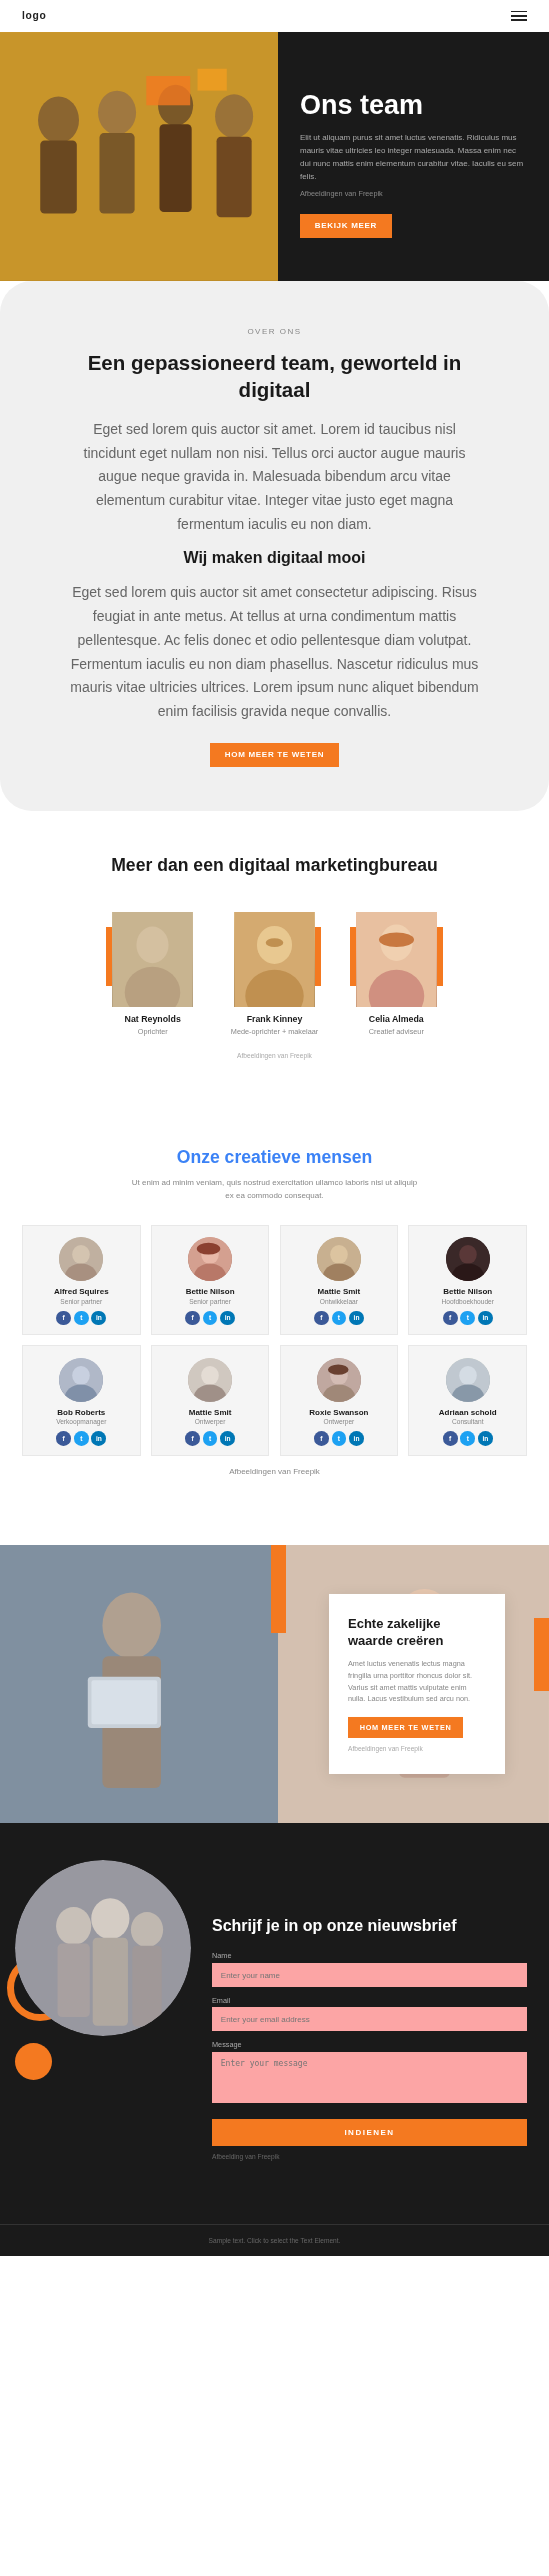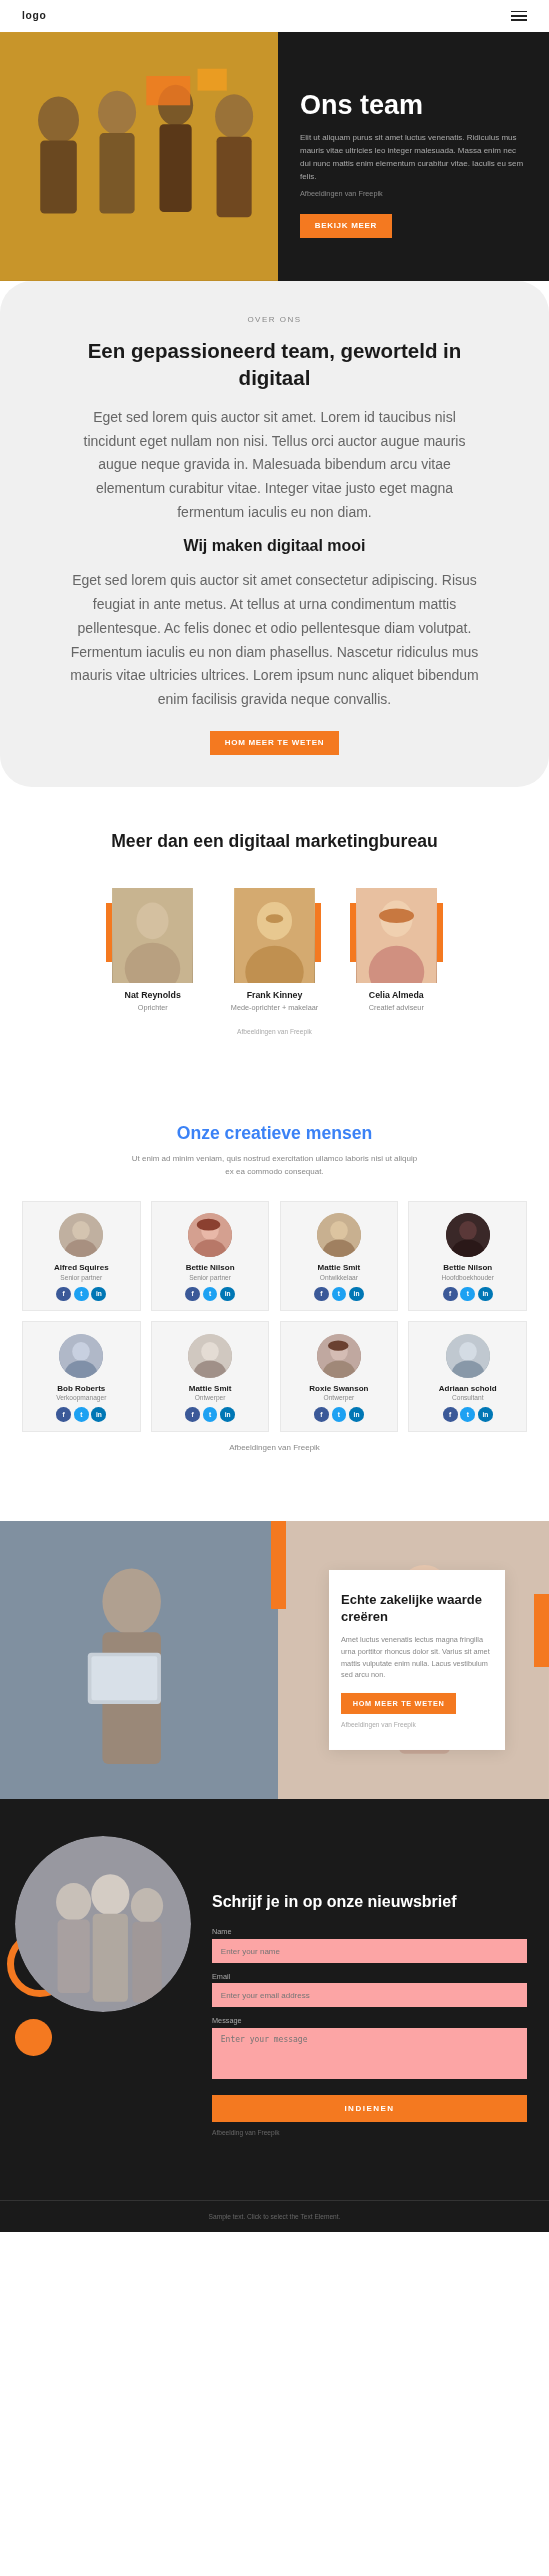--- a/index.html
+++ b/index.html
@@ -41,21 +41,21 @@
     .hero-right p { font-size: 8px; color: #aaa; line-height: 1.6; margin-bottom: 4.4px; }
     .hero-right .freepik-link { font-size: 7.3px; color: #888; margin-bottom: 14.7px; }
     .btn-orange {
       background: #f47920; color: #fff; border: none; padding: 7.3px 14.7px;
       font-size: 8px; font-weight: 700; letter-spacing: 0.7px; cursor: pointer;
       text-transform: uppercase; display: inline-block; width: fit-content;
     }
 
     
     .about-section {
-      background: #f0f0f0; padding: 32px 59px; text-align: center; border-radius: 32px;
+      background: #f0f0f0; padding: 44px 59px; text-align: center; border-radius: 32px;
     }
     .about-section .over-ons { font-size: 8px; color: #888; letter-spacing: 1.5px; text-transform: uppercase; margin-bottom: 11.7px; }
     .about-section h2 { font-size: 20.5px; font-weight: 700; color: #1a1a1a; margin-bottom: 14.7px; line-height: 1.3; }
     .about-section h3 { font-size: 16px; font-weight: 700; color: #1a1a1a; margin-bottom: 14.7px; text-align: center; }
     .about-section p { font-size: 14px; color: #666; line-height: 1.7; margin-bottom: 11.7px; max-width: 410px; margin-left: auto; margin-right: auto; }
     .about-section .btn-orange { margin: 7.3px auto 0; }
 
     
     .team-section { padding: 44px 29px; text-align: center; background: #fff; }
     .team-section h2 { font-size: 17.6px; font-weight: 700; color: #1a1a1a; margin-bottom: 29px; }
@@ -135,21 +135,21 @@
     .value-bg-left {
       position: absolute; left: 0; top: 0; width: 278px; height: 100%;
       background: linear-gradient(135deg, #7a8a9a 0%, #a0aaaa 100%);
     }
     .value-bg-right {
       position: absolute; right: 0; top: 0; width: 278px; height: 100%;
       background: linear-gradient(135deg, #c8b4a0 0%, #e8d4c0 100%);
     }
     .value-card {
       position: absolute; right: 44px; top: 50%; transform: translateY(-50%);
-      background: #fff; padding: 22px 12px; width: 176px; z-index: 5;
+      background: #fff; padding: 22px 19px; width: 176px; z-index: 5;
       box-shadow: 0 2.9px 14.7px rgba(0,0,0,0.1);
     }
     .value-card h3 { font-size: 13px; font-weight: 700; color: #1a1a1a; margin-bottom: 8.8px; line-height: 1.3; }
     .value-card p { font-size: 7.3px; color: #888; line-height: 1.6; margin-bottom: 11.7px; }
     .value-card .btn-orange { font-size: 7.3px; padding: 5.9px 11.7px; }
     .value-card .freepik-link { font-size: 6.6px; color: #aaa; margin-top: 7.3px; display: block; }
 
     
     .newsletter-section {
       background: #1a1a1a; padding: 64px 22px; position: relative; overflow: hidden; min-height: 293px;

